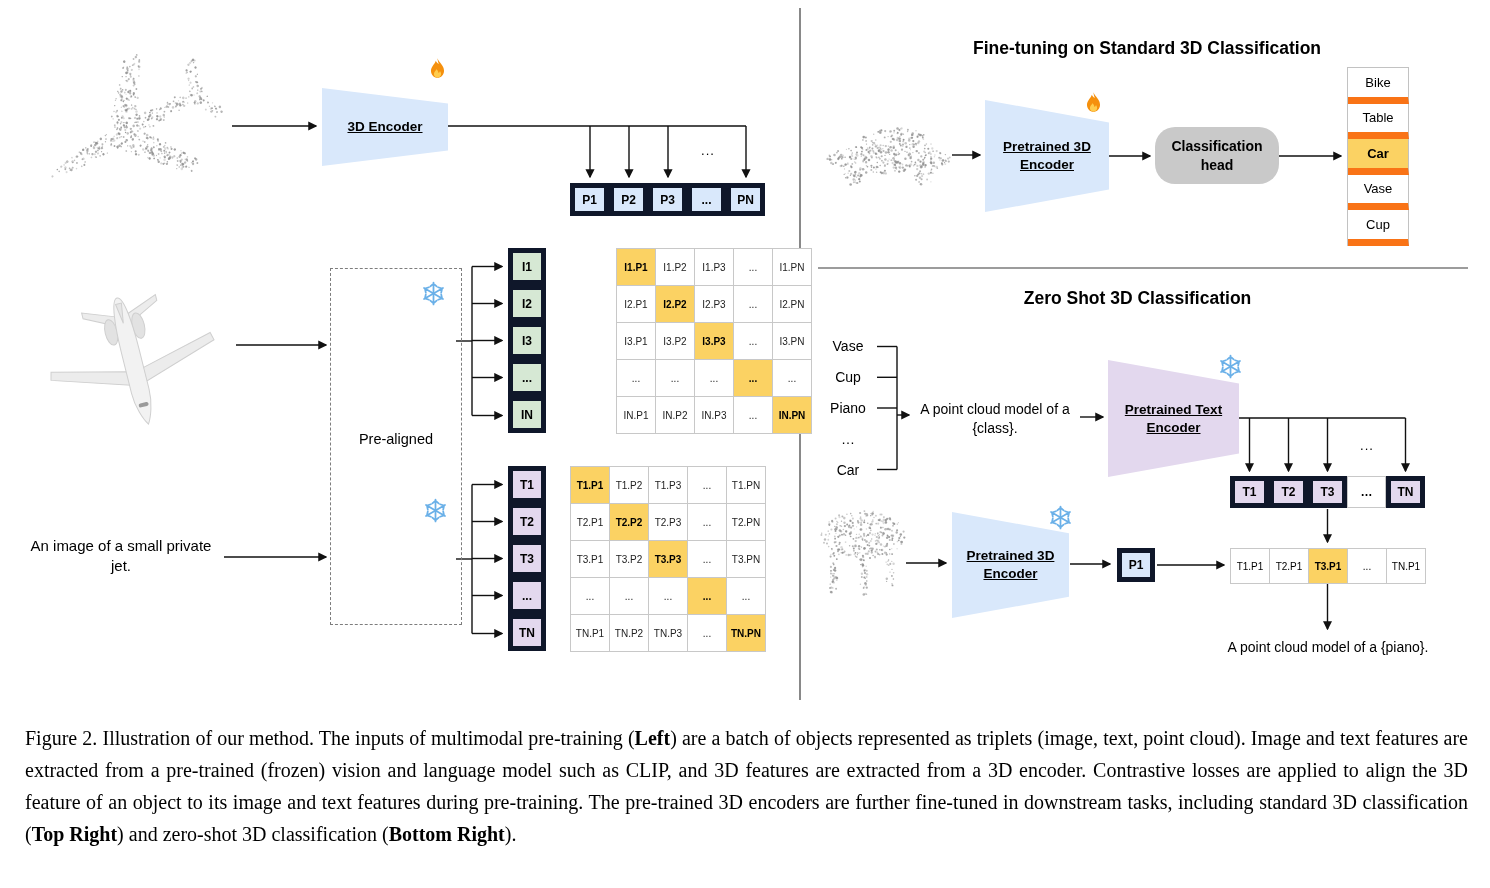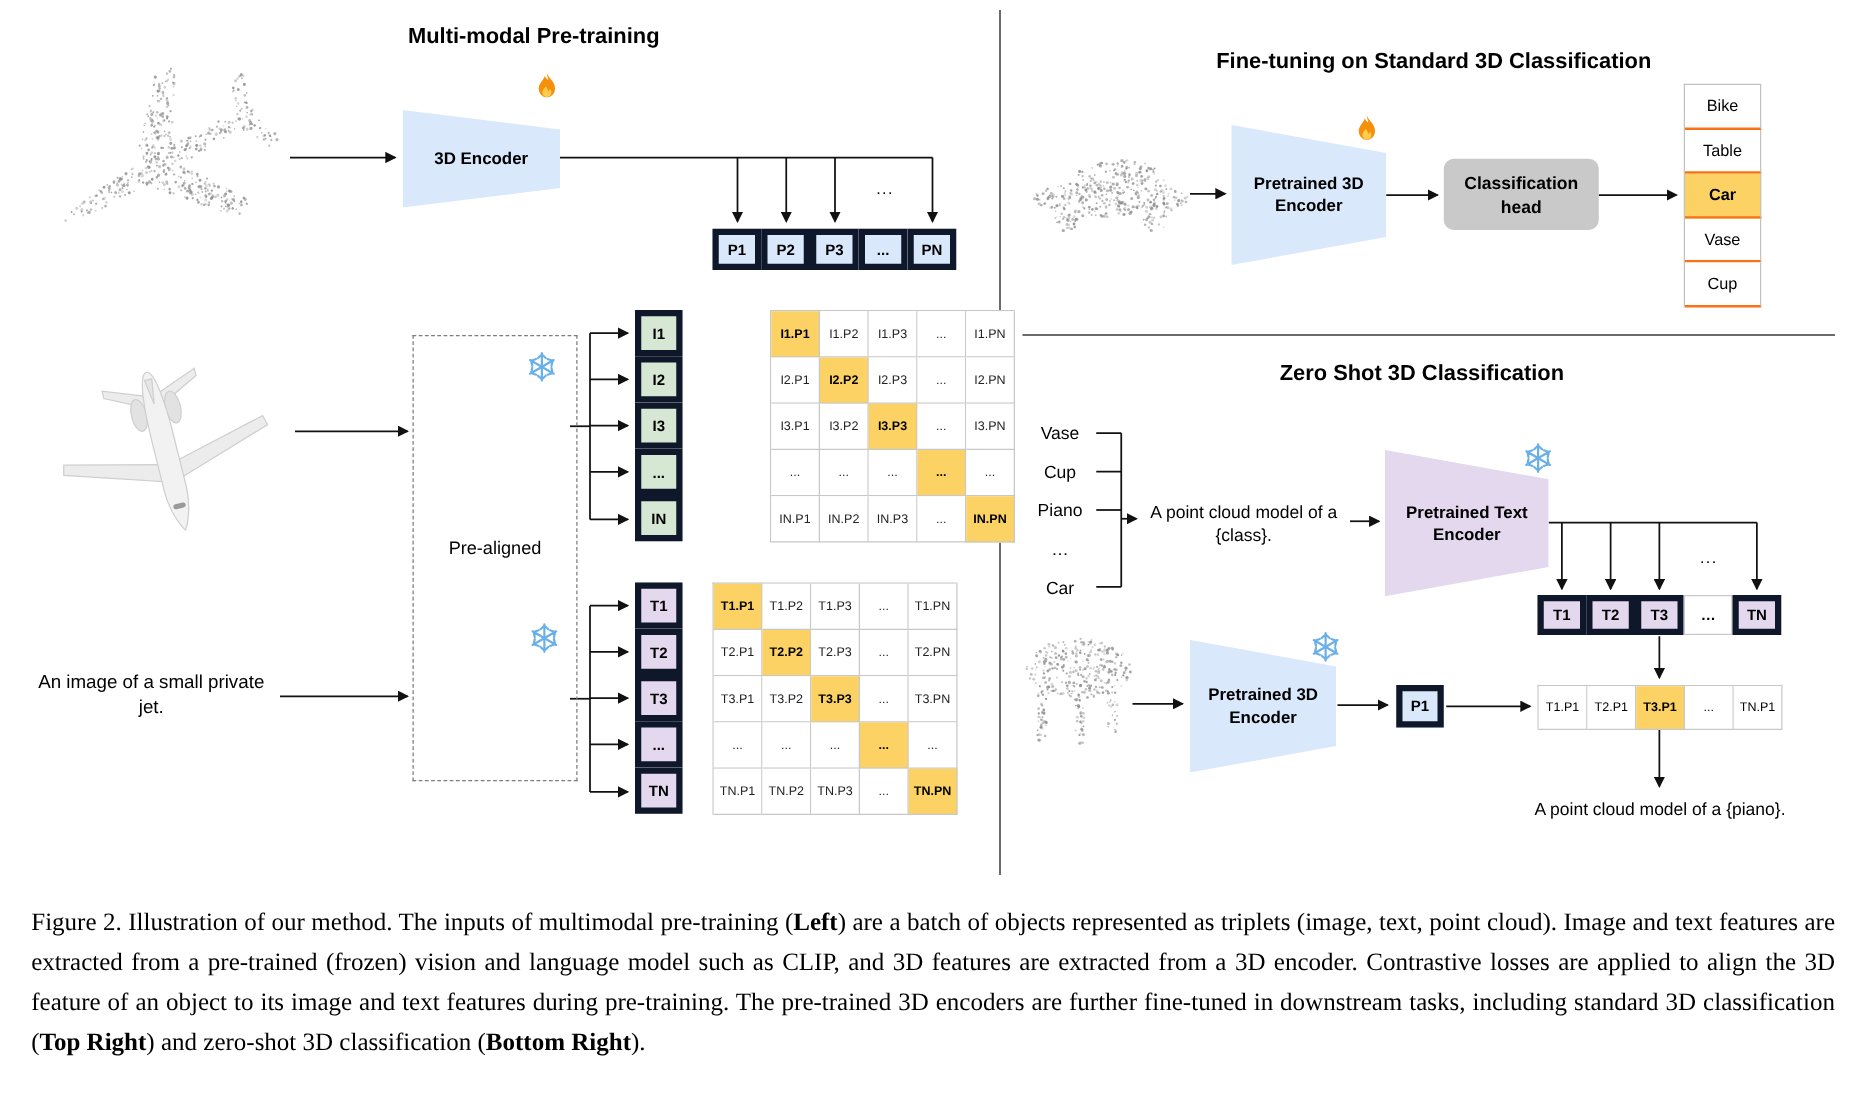--- a/index.html
+++ b/index.html
@@ -1,44 +1,44 @@
 <!DOCTYPE html>
 <html style="--encoder-blue: #d9e8fb; --encoder-green: #d6e8d4; --encoder-purple: #e3d8ee; --cell-highlight: #fbd263; --head-gray: #c9c9c9;"><head>
 <meta charset="utf-8">
 <style>
   *{box-sizing:border-box;margin:0;padding:0;}
   html,body{background:#fff;}
   body{width:1490px;height:888px;position:relative;font-family:"Liberation Sans",sans-serif;color:#000;overflow:hidden;}
   .abs{position:absolute;}
   .panel-title{font-weight:bold;font-size:17.5px;text-align:center;}
-  .trap{display:flex;align-items:center;justify-content:center;text-align:center;font-weight:bold;font-size:13.5px;line-height:1.3;clip-path:polygon(0 0,100% 20%,100% 80%,0 100%);}
+  .trap{display:flex;align-items:center;justify-content:center;text-align:center;font-weight:bold;font-size:13.5px;line-height:1.3;clip-path:polygon(0 0,100% 20%,100% 80%,0 100%);text-decoration:underline;}
   .trap.blue{background:var(--encoder-blue,#d9e8fb);}
   .trap.green{background:var(--encoder-green,#d6e8d4);}
   .trap.purple{background:var(--encoder-purple,#e3d8ee);}
   .trap span{display:inline-block;}
   .grid5c{display:grid;grid-template-columns:repeat(5,39px);}
   .grid5r{display:grid;grid-template-rows:repeat(5,37px);}
   .lcell{display:flex;align-items:center;justify-content:center;font-weight:bold;font-size:12px;border:5px solid #0f172a;}
   .lcell.blue{background:var(--encoder-blue,#d9e8fb);}
   .lcell.green{background:var(--encoder-green,#d6e8d4);}
   .lcell.purple{background:var(--encoder-purple,#e3d8ee);}
   .lcell.plain{background:#fff;border:1px solid #c8c8c8;font-weight:bold;}
   .matrix{display:grid;grid-template-columns:repeat(5,39px);grid-template-rows:repeat(5,37px);border-left:1px solid #c8c8c8;border-top:1px solid #c8c8c8;background:#fff;}
   .mcell{display:flex;align-items:center;justify-content:center;font-size:10px;color:#222;border-right:1px solid #c8c8c8;border-bottom:1px solid #c8c8c8;background:#fff;}
   .mcell.hl{background:var(--cell-highlight,#fcd462);font-weight:bold;color:#000;}
   .rgrid{display:grid;border-left:1px solid #c8c8c8;border-top:1px solid #c8c8c8;}
   .rcell{display:flex;align-items:center;justify-content:center;font-size:10px;border-right:1px solid #c8c8c8;border-bottom:1px solid #c8c8c8;background:#fff;}
   .rcell.hl{background:var(--cell-highlight,#fcd462);font-weight:bold;}
   .class-list{display:grid;grid-template-rows:repeat(5,35.5px);border-left:1px solid #c2c2c2;border-top:1px solid #c2c2c2;}
-  .class-cell{display:flex;align-items:center;justify-content:center;font-size:13px;background:#fff;border-right:1px solid #c2c2c2;border-bottom:2px solid #f97316;}
+  .class-cell{display:flex;align-items:center;justify-content:center;font-size:13px;background:#fff;border-right:1px solid #c2c2c2;border-bottom:7px solid #f97316;}
   .class-cell.hl{background:var(--cell-highlight,#fcd462);font-weight:bold;}
   .dots{font-size:13px;text-align:center;letter-spacing:1px;}
   .dashed-box{border:1.6px dashed #7d7d7d;}
   .plain-text{font-size:14px;text-align:center;line-height:1.35;}
-  .head-box{background:var(--head-gray,#c9c9c9);border-radius:8px;display:flex;align-items:center;justify-content:center;text-align:center;font-weight:bold;font-size:14px;line-height:1.3;}
+  .head-box{background:var(--head-gray,#c9c9c9);border-radius:20px;display:flex;align-items:center;justify-content:center;text-align:center;font-weight:bold;font-size:14px;line-height:1.3;}
   .zs-words{display:flex;flex-direction:column;justify-content:space-between;}
   .zs-word{font-size:14px;text-align:center;width:100%;}
   .caption{font-family:"Liberation Serif",serif;font-size:20px;line-height:1.6;text-align:justify;}
   .caption b{font-weight:bold;}
   svg.icon{display:block;}
 </style>
 </head>
 <body>
 
 <div class="abs" style="left:0;top:0;width:1490px;height:712px;">
@@ -90,21 +90,20 @@
       <path d="M1327.5 509V542" marker-end="url(#ah)"></path>
       <path d="M906 563H946" marker-end="url(#ah)"></path>
       <path d="M1070 564H1110" marker-end="url(#ah)"></path>
       <path d="M1157 565H1224" marker-end="url(#ah)"></path>
       <path d="M1327.5 584V629" marker-end="url(#ah)"></path>
     </g>
     <line x1="800" y1="8" x2="800" y2="700" stroke="#3a3a3a" stroke-width="1.2"></line>
     <line x1="818" y1="268" x2="1468" y2="268" stroke="#3a3a3a" stroke-width="1.2"></line>
   </svg>
 
-  <div class="abs panel-title" style="left:227px;top:18px;width:400px;">Multi-modal Pre-training</div>
 
   <svg class="abs" style="left:28px;top:50px;" width="200" height="165" viewBox="0 0 200 165">
     <g id="cloud-plane" transform="rotate(-30 100 82)">
         <circle cx="92.8" cy="89.3" r="1.02" fill="#8f8f8f" opacity="0.77"></circle>
         <circle cx="75.6" cy="79.2" r="0.66" fill="#8f8f8f" opacity="0.75"></circle>
         <circle cx="104.4" cy="114.2" r="0.82" fill="#8f8f8f" opacity="0.39"></circle>
         <circle cx="118.9" cy="80.9" r="0.72" fill="#8f8f8f" opacity="0.56"></circle>
         <circle cx="128.6" cy="131.9" r="0.95" fill="#8f8f8f" opacity="0.59"></circle>
         <circle cx="106.6" cy="57.2" r="0.67" fill="#8f8f8f" opacity="0.53"></circle>
         <circle cx="103.3" cy="68.0" r="0.98" fill="#8f8f8f" opacity="0.33"></circle>

